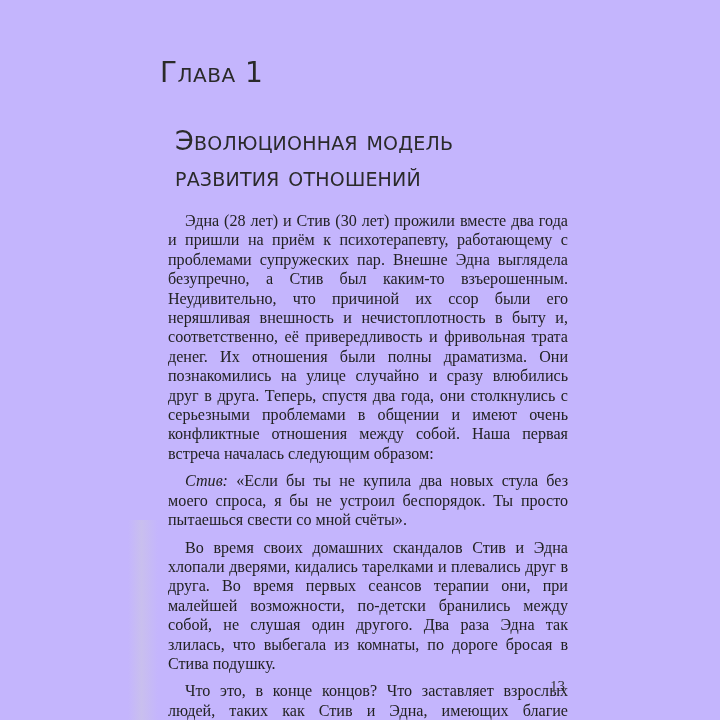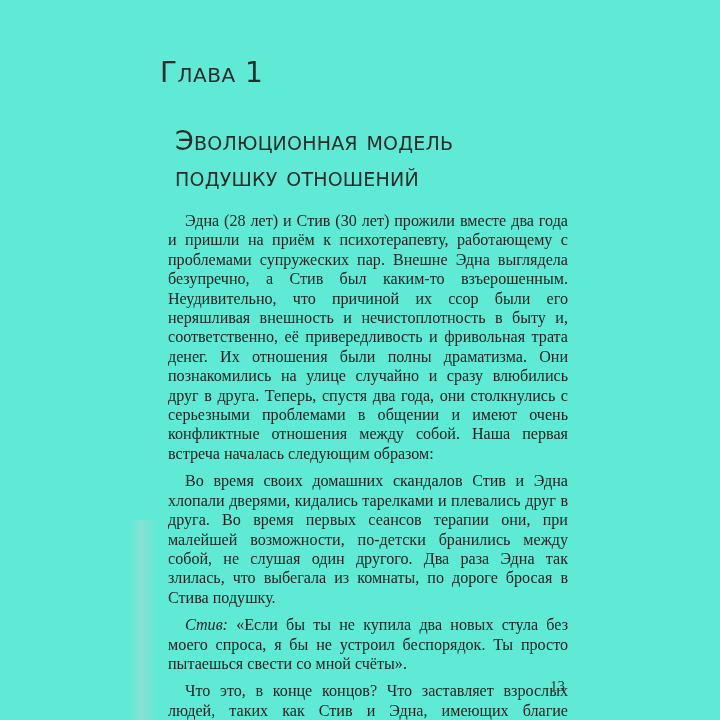--- a/index.html
+++ b/index.html
@@ -7,21 +7,21 @@
       padding: 0;
       width: 720px;
       height: 720px;
       overflow: hidden;
       background: #ffffff;
     }
     .page {
       position: relative;
       width: 720px;
       height: 720px;
-      background: #5eead4;
+      background: #c4b5fd;
     }
     .gutter-shadow {
       position: absolute;
       left: 128px;
       top: 520px;
       width: 30px;
       height: 200px;
       background: linear-gradient(to right, rgba(255,255,255,0) 0%, rgba(210,210,210,0.35) 45%, rgba(255,255,255,0) 100%);
     }
     .chapter-label {
@@ -82,24 +82,24 @@
 </head>
 <body>
 
 <div class="page">
   <div class="gutter-shadow"></div>
 
   <h2 class="chapter-label">Глава 1</h2>
 
   <h1 class="chapter-title">
     <span>Эволюционная модель</span><br>
-    <span>подушку отношений</span>
+    <span>развития отношений</span>
   </h1>
 
   <div class="body-text">
     <p>Эдна (28 лет) и Стив (30 лет) прожили вместе два года и пришли на приём к психотерапевту, работающему с проблемами супружеских пар. Внешне Эдна выглядела безупречно, а Стив был каким-то взъеро­шенным. Неудивительно, что причиной их ссор были его неряшливая внешность и нечистоплотность в быту и, соответственно, её приве­редливость и фривольная трата денег. Их отношения были полны дра­матизма. Они познакомились на улице случайно и сразу влюбились друг в друга. Теперь, спустя два года, они столкнулись с серьезными проблемами в общении и имеют очень конфликтные отношения меж­ду собой. Наша первая встреча началась следующим образом:</p>
+    <p><span class="speaker">Стив:</span><span> «Если бы ты не купила два новых стула без моего спроса, я бы не устроил беспорядок. Ты просто пытаешься свести со мной счёты».</span></p>
     <p>Во время своих домашних скандалов Стив и Эдна хлопали две­рями, кидались тарелками и плевались друг в друга. Во время первых сеансов терапии они, при малейшей возможности, по-детски брани­лись между собой, не слушая один другого. Два раза Эдна так злилась, что выбегала из комнаты, по дороге бросая в Стива подушку.</p>
-    <p><span class="speaker">Стив:</span><span> «Если бы ты не купила два новых стула без моего спроса, я бы не устроил беспорядок. Ты просто пытаешься свести со мной счёты».</span></p>
     <p>Что это, в конце концов? Что заставляет взрослых людей, таких как Стив и Эдна, имеющих благие намерения, впадать в детство и пользоваться плевками как средством общения? Как модель развития супружеских пар соотносится со Стивом и Эдной? Мы обнаружили, что на способность взрослого человека успешно общаться с другими людьми, влияют некоторые конкретные аспекты детского развития. Выявление этих аспектов помогает нам определить, на какой стадии</p>
   </div>
 
   <div class="page-number">13</div>
 </div>
 
 </body></html>

